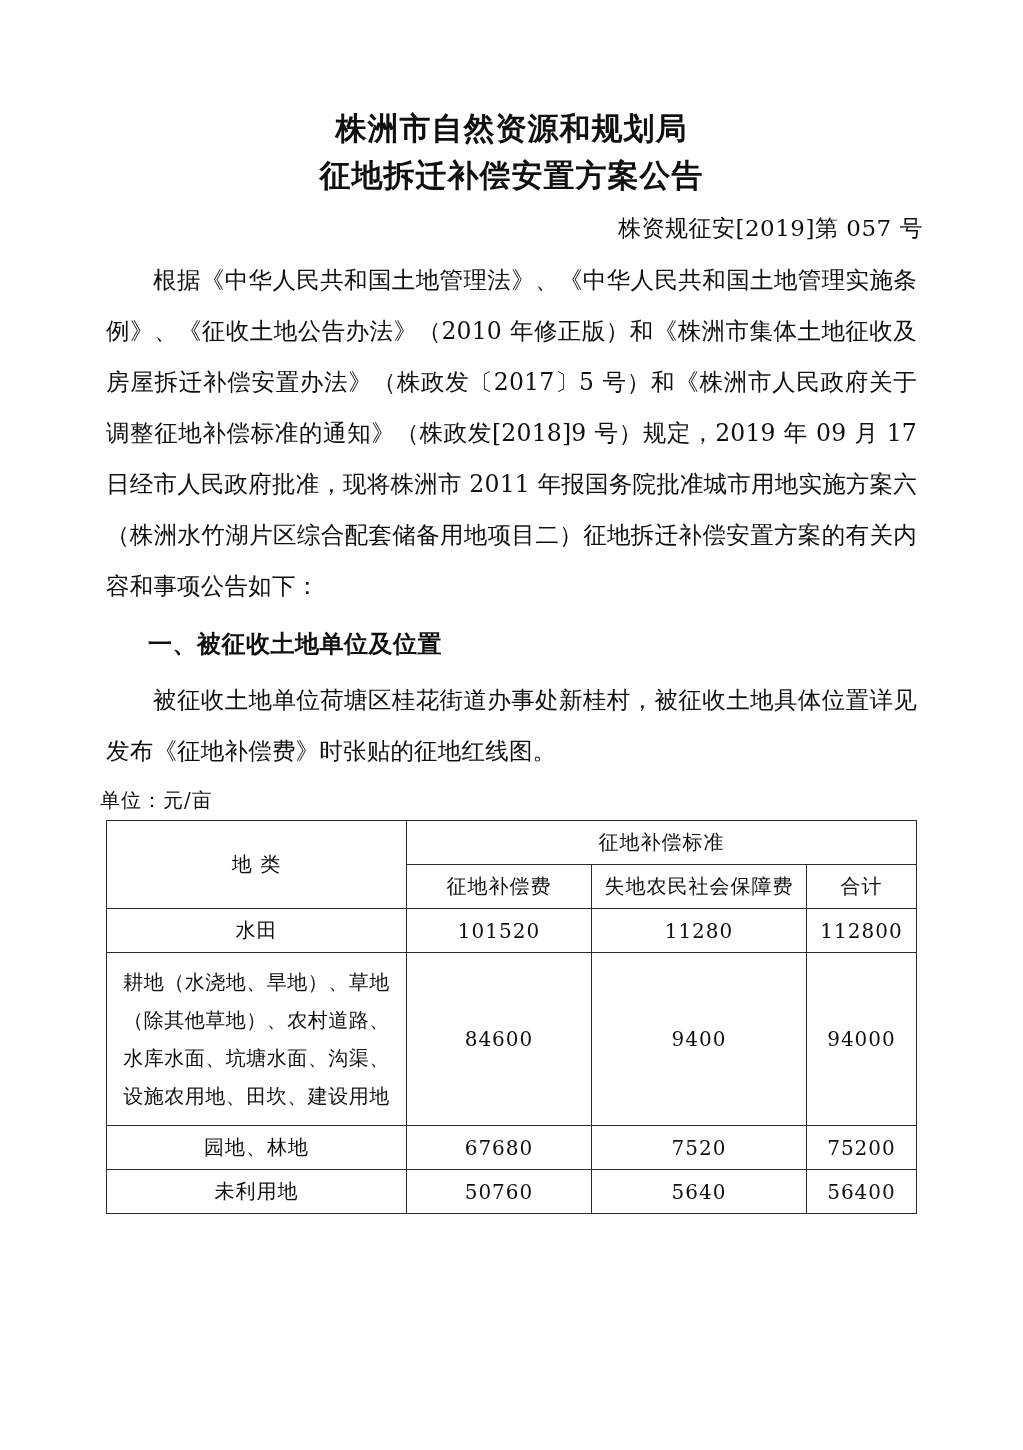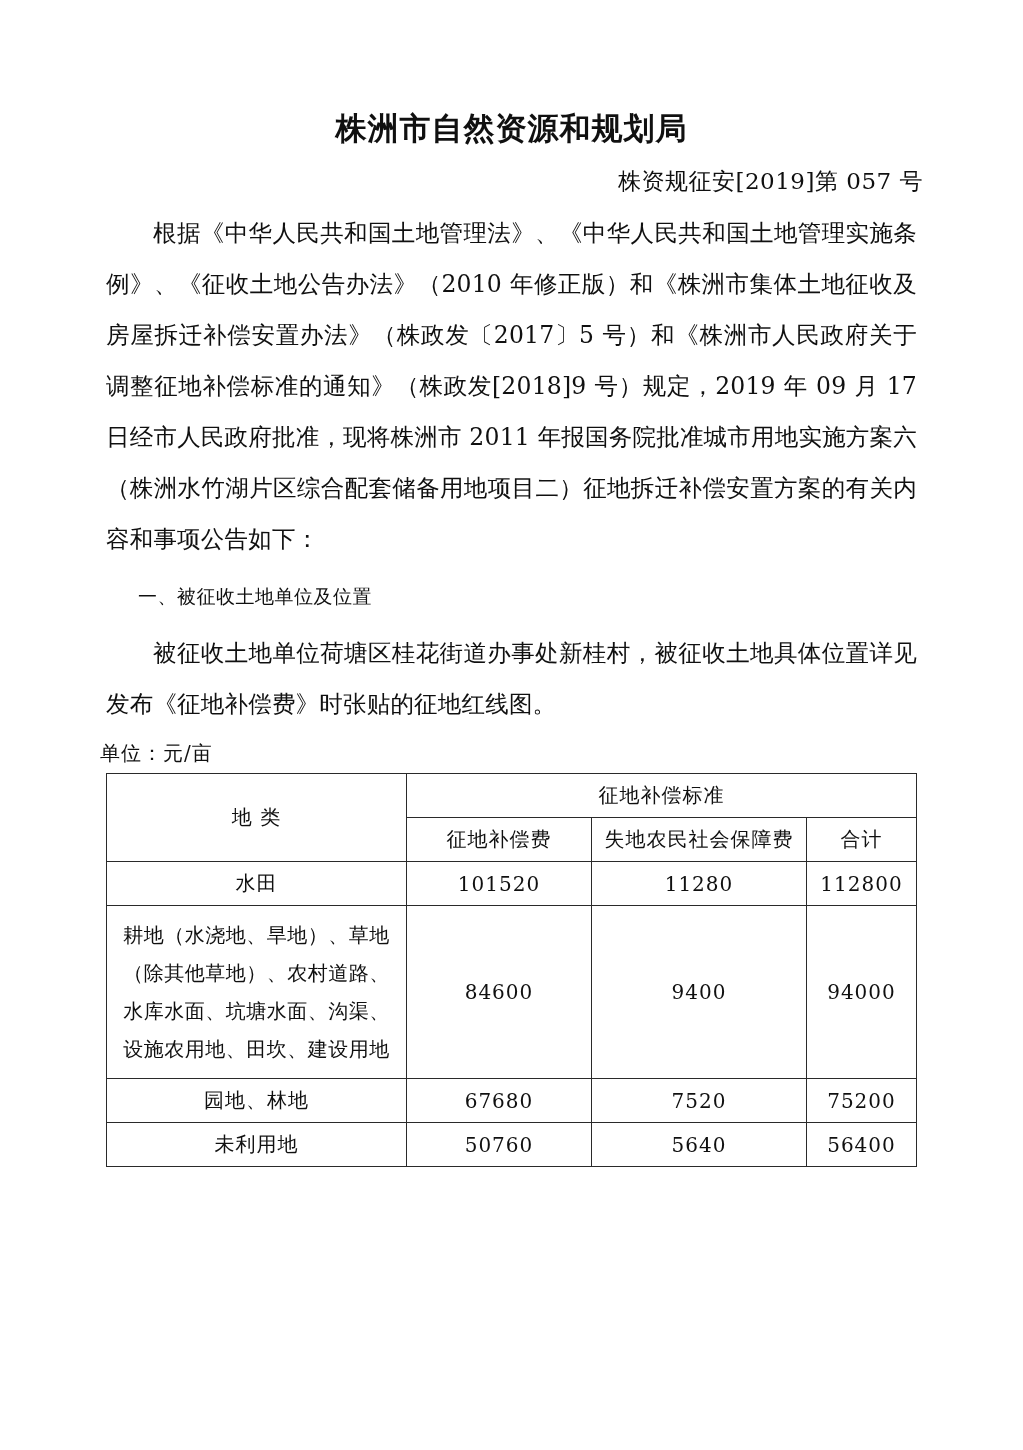--- a/index.html
+++ b/index.html
@@ -50,23 +50,23 @@
     text-align: justify;
     text-justify: inter-ideograph;
     margin: 6px;
     text-indent: 2em;
     letter-spacing: 0.2px;
   }
   p.first-para {
     margin-top: 10px;
   }
   .section-head {
-    font-size: 19px;
+    font-size: 24px;
     line-height: 51px;
-    font-weight: normal;
+    font-weight: bold;
     text-indent: 2em;
     margin: 0;
     letter-spacing: 0.5px;
   }
   .unit-line {
     text-align: left;
     font-size: 20px;
     margin: 10px 28px 6px 0;
     letter-spacing: 1px;
   }
@@ -101,20 +101,21 @@
   .num { letter-spacing: 0.5px; }
 </style>
 </head>
 <body>
 
 <div class="page">
   <div class="content">
 
     <div class="doc-title">
       <div>株洲市自然资源和规划局</div>
+      <div>征地拆迁补偿安置方案公告</div>
     </div>
 
     <div class="doc-number">株资规征安[2019]第 057 号</div>
 
     <p class="body-text first-para">根据《中华人民共和国土地管理法》、《中华人民共和国土地管理实施条例》、《征收土地公告办法》（2010 年修正版）和《株洲市集体土地征收及房屋拆迁补偿安置办法》（株政发〔2017〕5 号）和《株洲市人民政府关于调整征地补偿标准的通知》（株政发[2018]9 号）规定，2019 年 09 月 17 日经市人民政府批准，现将株洲市 2011 年报国务院批准城市用地实施方案六（株洲水竹湖片区综合配套储备用地项目二）征地拆迁补偿安置方案的有关内容和事项公告如下：</p>
 
     <p class="section-head">一、被征收土地单位及位置</p>
     <p class="body-text">被征收土地单位荷塘区桂花街道办事处新桂村，被征收土地具体位置详见发布《征地补偿费》时张贴的征地红线图。</p>
 
 

